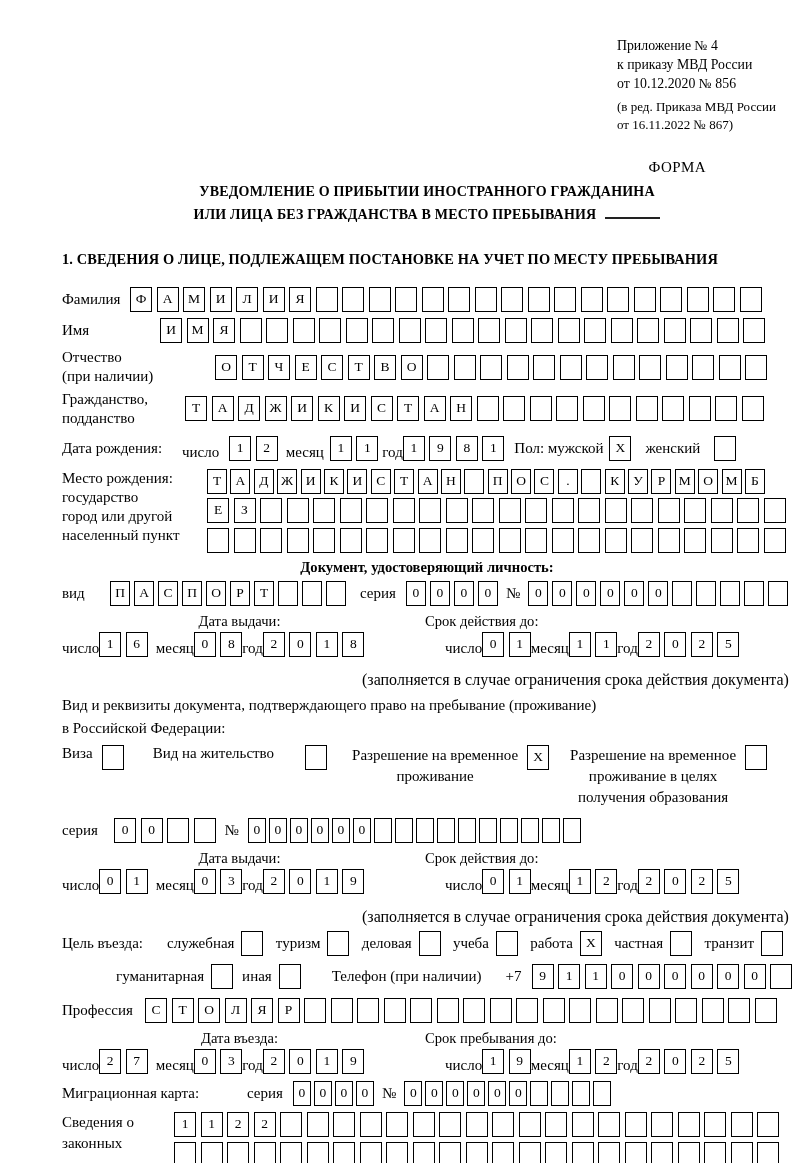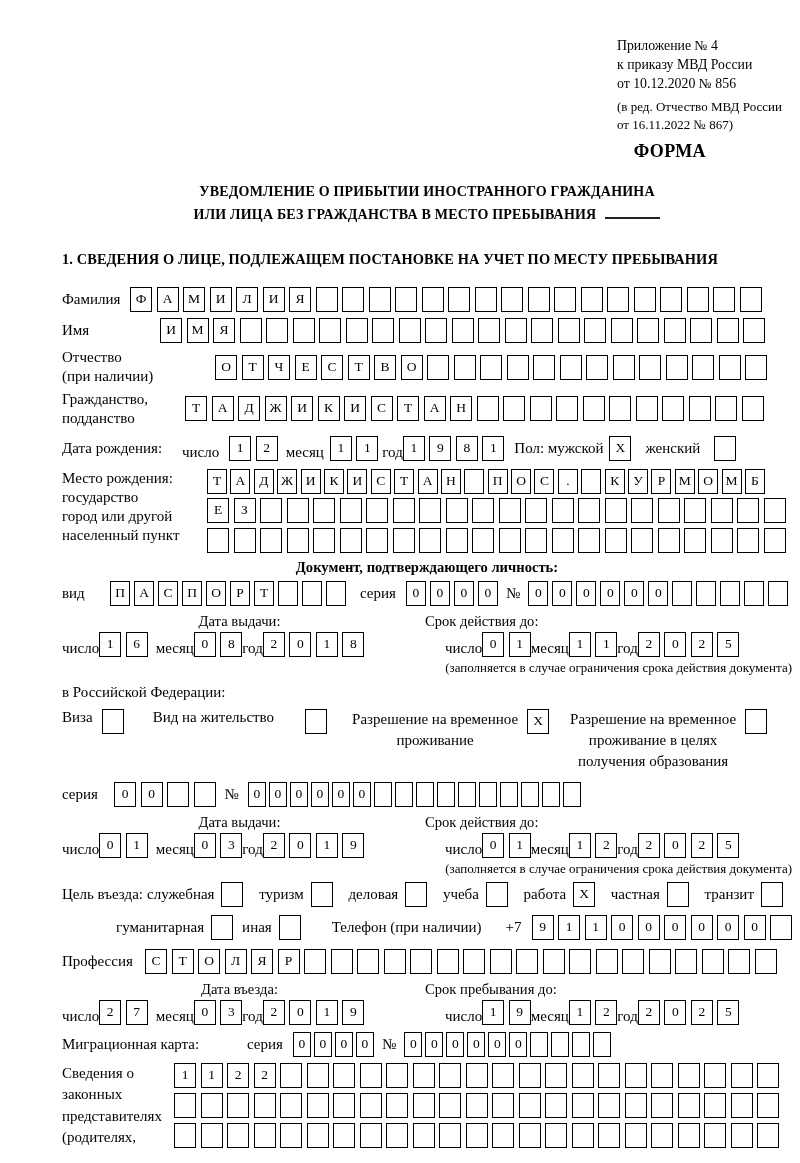--- a/index.html
+++ b/index.html
@@ -2,21 +2,21 @@
 <html><head>
 <meta charset="utf-8">
 <style>
   *{box-sizing:border-box;margin:0;padding:0}
   html,body{background:#fff}
   body{width:800px;height:1163px;font-family:"Liberation Serif",serif;color:#000;overflow:hidden}
   .page{position:relative;width:800px;height:1163px;padding:34px 8px 0 62px;font-size:15px}
   .refblock{position:absolute;left:617px;top:36px;font-size:13.8px;line-height:19px;white-space:nowrap}
   .refblock .small{font-size:13px;line-height:18px}
   .refblock .gap{margin-top:5px}
-  .forma{position:absolute;right:94px;top:141px;font-weight:bold;font-size:18px;letter-spacing:.4px}
+  .forma{position:absolute;right:94px;top:159px;font-weight:normal;font-size:15px;letter-spacing:.4px}
   .title{margin-top:146px;text-align:center;font-weight:bold;font-size:14px;line-height:23px;letter-spacing:.2px}
   .title .uline{display:inline-block;width:55px;border-bottom:2px solid #222;margin-left:9px;height:14px}
   .section{margin-top:25px;font-weight:bold;font-size:14.4px;letter-spacing:.1px;white-space:nowrap}
   .fields{margin-top:17px}
   .frow{display:flex;align-items:center;margin-bottom:3.5px;min-height:28px}
   .frow.top{align-items:center}
   .flabel{flex:0 0 auto;font-size:15px}
   .w-surname{flex-basis:68px}.w-name{flex-basis:98px}.w-patr{flex-basis:153px}
   .w-cit{flex-basis:123px}.w-bp{flex-basis:145px}.w-kind{flex-basis:48px}
   .w-prof{flex-basis:83px}.w-mig{flex-basis:185px}.w-rep{flex-basis:112px}
@@ -27,21 +27,21 @@
   .cells.small{gap:4px}.cells.small .cell{width:20px}
   .cells.xs{gap:3px}.cells.xs .cell{width:18px}
   .inl{margin:0 6px}
   .doc-heading{text-align:center;font-weight:bold;font-size:14.6px;margin:6px 0 4px}
   .hdr2{display:flex;margin:5px 0 2px;font-size:14.6px}
   .hdr2 .hl{flex:0 0 355px;text-align:center}
   .hdr2 .hr{flex:0 0 340px;text-align:left;margin-left:8px}
   .drow{display:flex;align-items:center;margin-bottom:2px}
   .drow .dl{flex:0 0 355px}
   .dgroup{display:inline-flex;align-items:flex-end;}
-  .note-r{margin-left:auto;width:430px;text-align:right;font-size:13px;margin-top:3px;margin-bottom:5px}
+  .note-r{margin-left:auto;width:430px;text-align:left;font-size:16px;margin-top:14px;margin-bottom:5px}
   .intro{font-size:15px;line-height:23px}
   .resrow{display:flex;align-items:flex-start;gap:15px;margin:5px 0 9px}
   .res-opt{display:flex;align-items:flex-start;gap:9px}
   .res-opt .ml{text-align:center;line-height:21px}
   .bp-block{display:flex;align-items:flex-start;margin-bottom:2px}
   .bp-rows{display:flex;flex-direction:column;gap:4.5px}
   .optline{display:flex;align-items:center;flex-wrap:nowrap}
   .opt{display:inline-flex;align-items:center;gap:7px;margin-right:9px}
   .reprow{display:flex;align-items:flex-start;margin-top:4px}
   .rep-label{line-height:21.5px}
@@ -50,21 +50,21 @@
 </style>
 </head>
 <body>
 
 <div class="page">
 
   <div class="refblock">
     <div>Приложение № 4</div>
     <div>к приказу МВД России</div>
     <div>от 10.12.2020 № 856</div>
-    <div class="small gap">(в ред. Отчество МВД России</div>
+    <div class="small gap">(в ред. Приказа МВД России</div>
     <div class="small">от 16.11.2022 № 867)</div>
   </div>
   <div class="forma">ФОРМА</div>
 
   <div class="title">
     <div>УВЕДОМЛЕНИЕ О ПРИБЫТИИ ИНОСТРАННОГО ГРАЖДАНИНА</div>
     <div><span>ИЛИ ЛИЦА БЕЗ ГРАЖДАНСТВА В МЕСТО ПРЕБЫВАНИЯ</span><span class="uline"></span></div>
   </div>
 
   <div class="section">1. СВЕДЕНИЯ О ЛИЦЕ, ПОДЛЕЖАЩЕМ ПОСТАНОВКЕ НА УЧЕТ ПО МЕСТУ ПРЕБЫВАНИЯ</div>
@@ -296,21 +296,21 @@
             <span class="cell"></span>
             <span class="cell"></span>
             <span class="cell"></span>
             <span class="cell"></span>
             <span class="cell"></span>
             <span class="cell"></span>
           </span>
       </span>
     </div>
 
-    <div class="doc-heading">Документ, подтверждающего личность:</div>
+    <div class="doc-heading">Документ, удостоверяющий личность:</div>
 
     <div class="frow">
       <span class="flabel w-kind">вид</span>
       <span class="cells small">
           <span class="cell">П</span>
           <span class="cell">А</span>
           <span class="cell">С</span>
           <span class="cell">П</span>
           <span class="cell">О</span>
           <span class="cell">Р</span>
@@ -385,20 +385,21 @@
             <span class="cell">2</span>
             <span class="cell">0</span>
             <span class="cell">2</span>
             <span class="cell">5</span>
           </span>
       </span>
     </div>
 
     <div class="note-r">(заполняется в случае ограничения срока действия документа)</div>
 
+    <div class="intro">Вид и реквизиты документа, подтверждающего право на пребывание (проживание)</div>
     <div class="intro">в Российской Федерации:</div>
 
     <div class="resrow">
       <span class="res-opt">
         <span>Виза</span>
         <span class="cell"></span>
       </span>
       <span class="res-opt" style="margin-left:14px">
         <span>Вид на жительство</span>
         <span class="cell" style="margin-left:22px"></span>
@@ -493,21 +494,21 @@
             <span class="cell">0</span>
             <span class="cell">2</span>
             <span class="cell">5</span>
           </span>
       </span>
     </div>
 
     <div class="note-r">(заполняется в случае ограничения срока действия документа)</div>
 
     <div class="optline" style="margin-top:4px">
-      <span class="flabel nw" style="margin-right:4px">Цель въезда:</span>
+      <span class="flabel nw" style="margin-right:24px">Цель въезда:</span>
       <span class="optline" style="flex:1;justify-content:space-between">
           <span class="opt">
             <span>служебная</span>
             <span class="cell"></span>
           </span>
           <span class="opt">
             <span>туризм</span>
             <span class="cell"></span>
           </span>
           <span class="opt">

